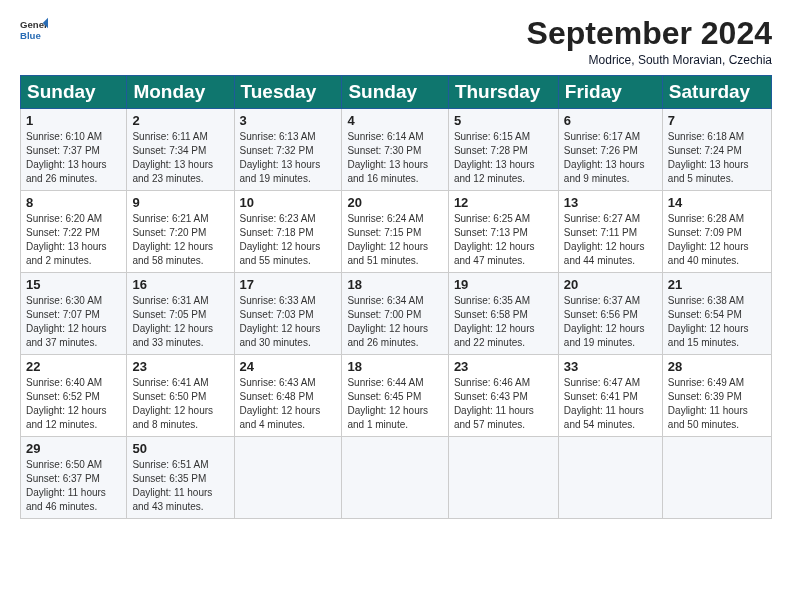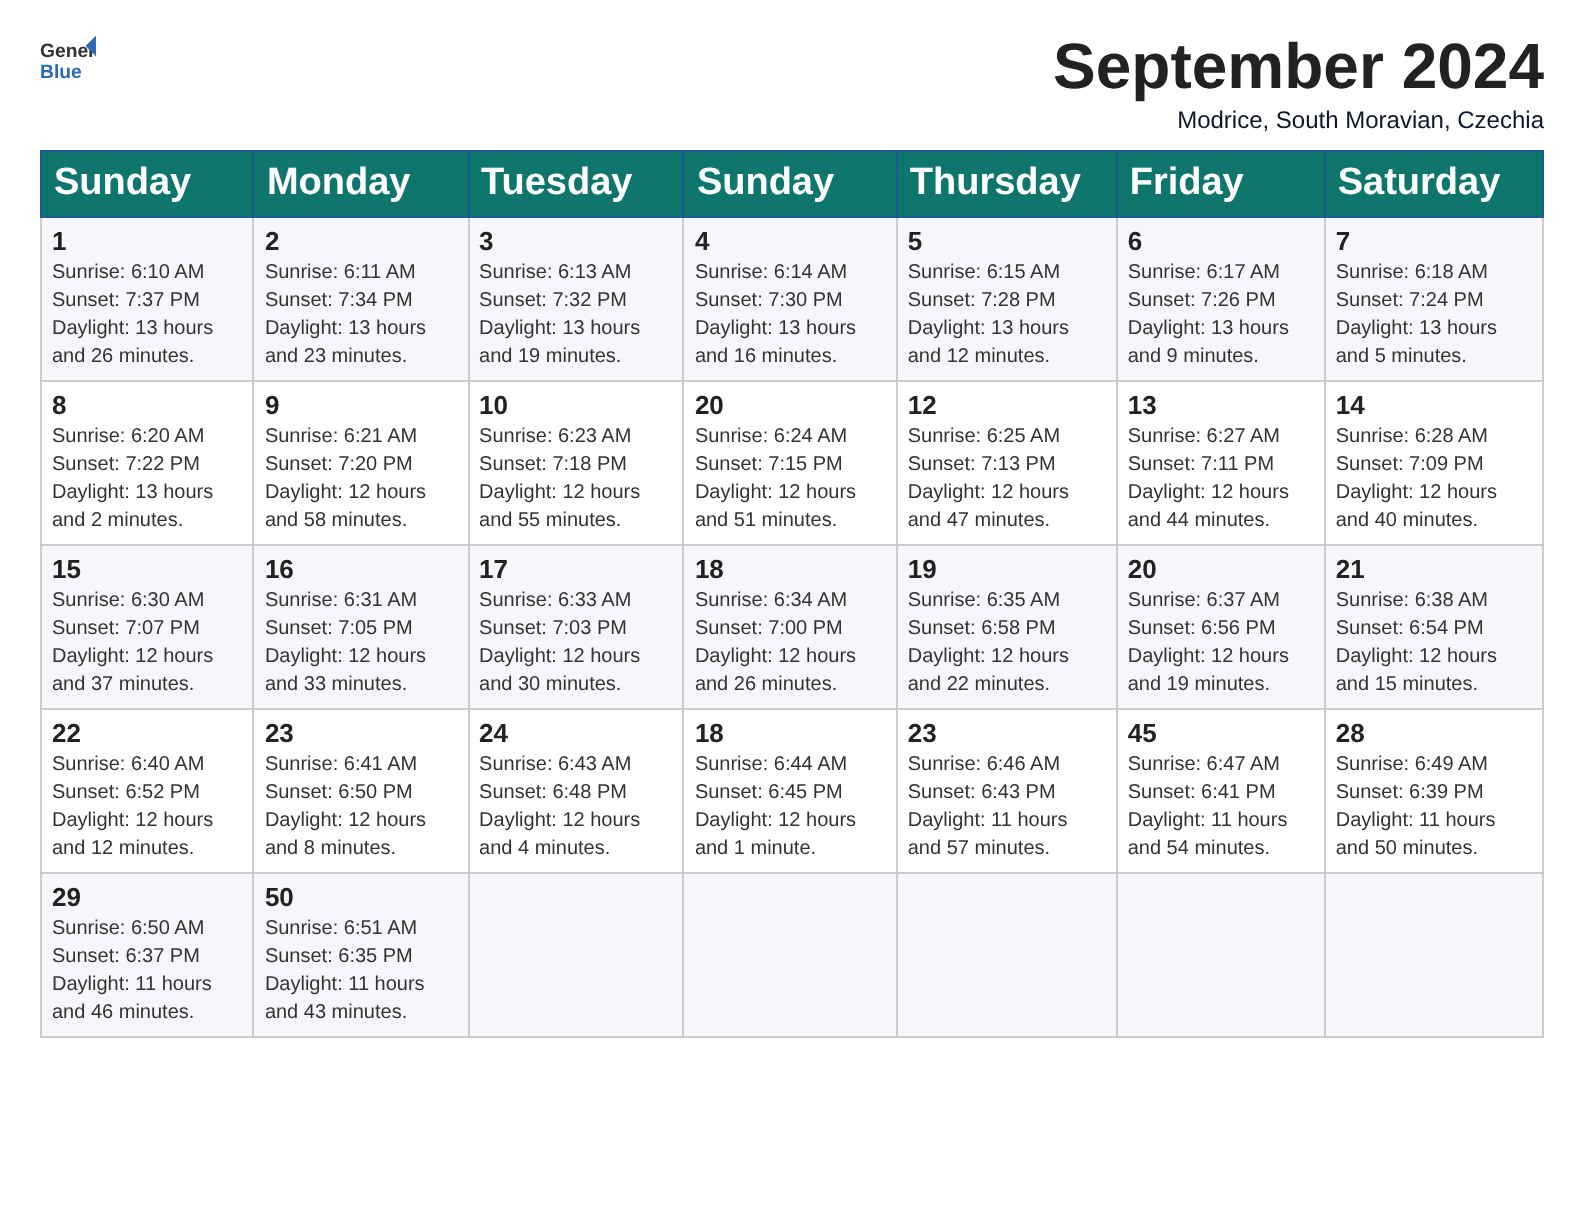--- a/index.html
+++ b/index.html
@@ -173,21 +173,21 @@
           <td><span class="day-num">22</span>
         <span class="day-detail">Sunrise: 6:40 AM<br>Sunset: 6:52 PM<br>Daylight: 12 hours and 12 minutes.</span></td>
           <td><span class="day-num">23</span>
         <span class="day-detail">Sunrise: 6:41 AM<br>Sunset: 6:50 PM<br>Daylight: 12 hours and 8 minutes.</span></td>
           <td><span class="day-num">24</span>
         <span class="day-detail">Sunrise: 6:43 AM<br>Sunset: 6:48 PM<br>Daylight: 12 hours and 4 minutes.</span></td>
           <td><span class="day-num">18</span>
         <span class="day-detail">Sunrise: 6:44 AM<br>Sunset: 6:45 PM<br>Daylight: 12 hours and 1 minute.</span></td>
           <td><span class="day-num">23</span>
         <span class="day-detail">Sunrise: 6:46 AM<br>Sunset: 6:43 PM<br>Daylight: 11 hours and 57 minutes.</span></td>
-          <td><span class="day-num">45</span>
+          <td><span class="day-num">33</span>
         <span class="day-detail">Sunrise: 6:47 AM<br>Sunset: 6:41 PM<br>Daylight: 11 hours and 54 minutes.</span></td>
           <td><span class="day-num">28</span>
         <span class="day-detail">Sunrise: 6:49 AM<br>Sunset: 6:39 PM<br>Daylight: 11 hours and 50 minutes.</span></td>
         </tr>
         <tr>
           <td><span class="day-num">29</span>
         <span class="day-detail">Sunrise: 6:50 AM<br>Sunset: 6:37 PM<br>Daylight: 11 hours and 46 minutes.</span></td>
           <td><span class="day-num">50</span>
         <span class="day-detail">Sunrise: 6:51 AM<br>Sunset: 6:35 PM<br>Daylight: 11 hours and 43 minutes.</span></td>
           <td class="empty-cell"></td>

